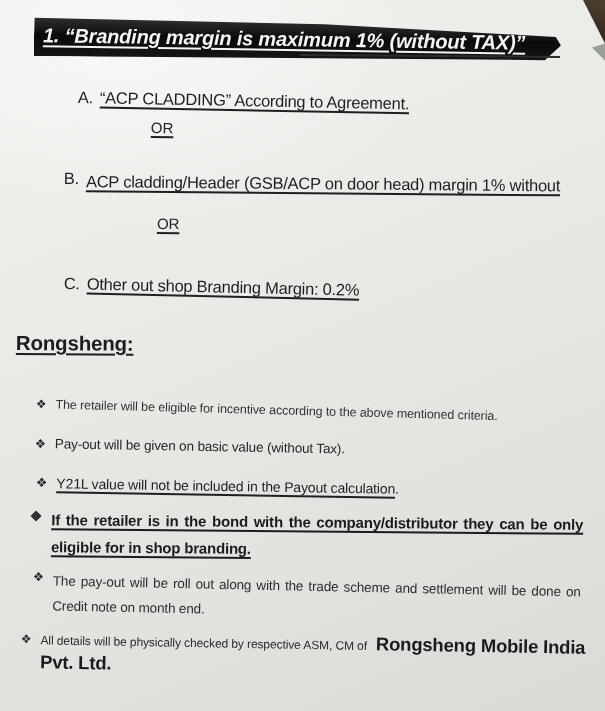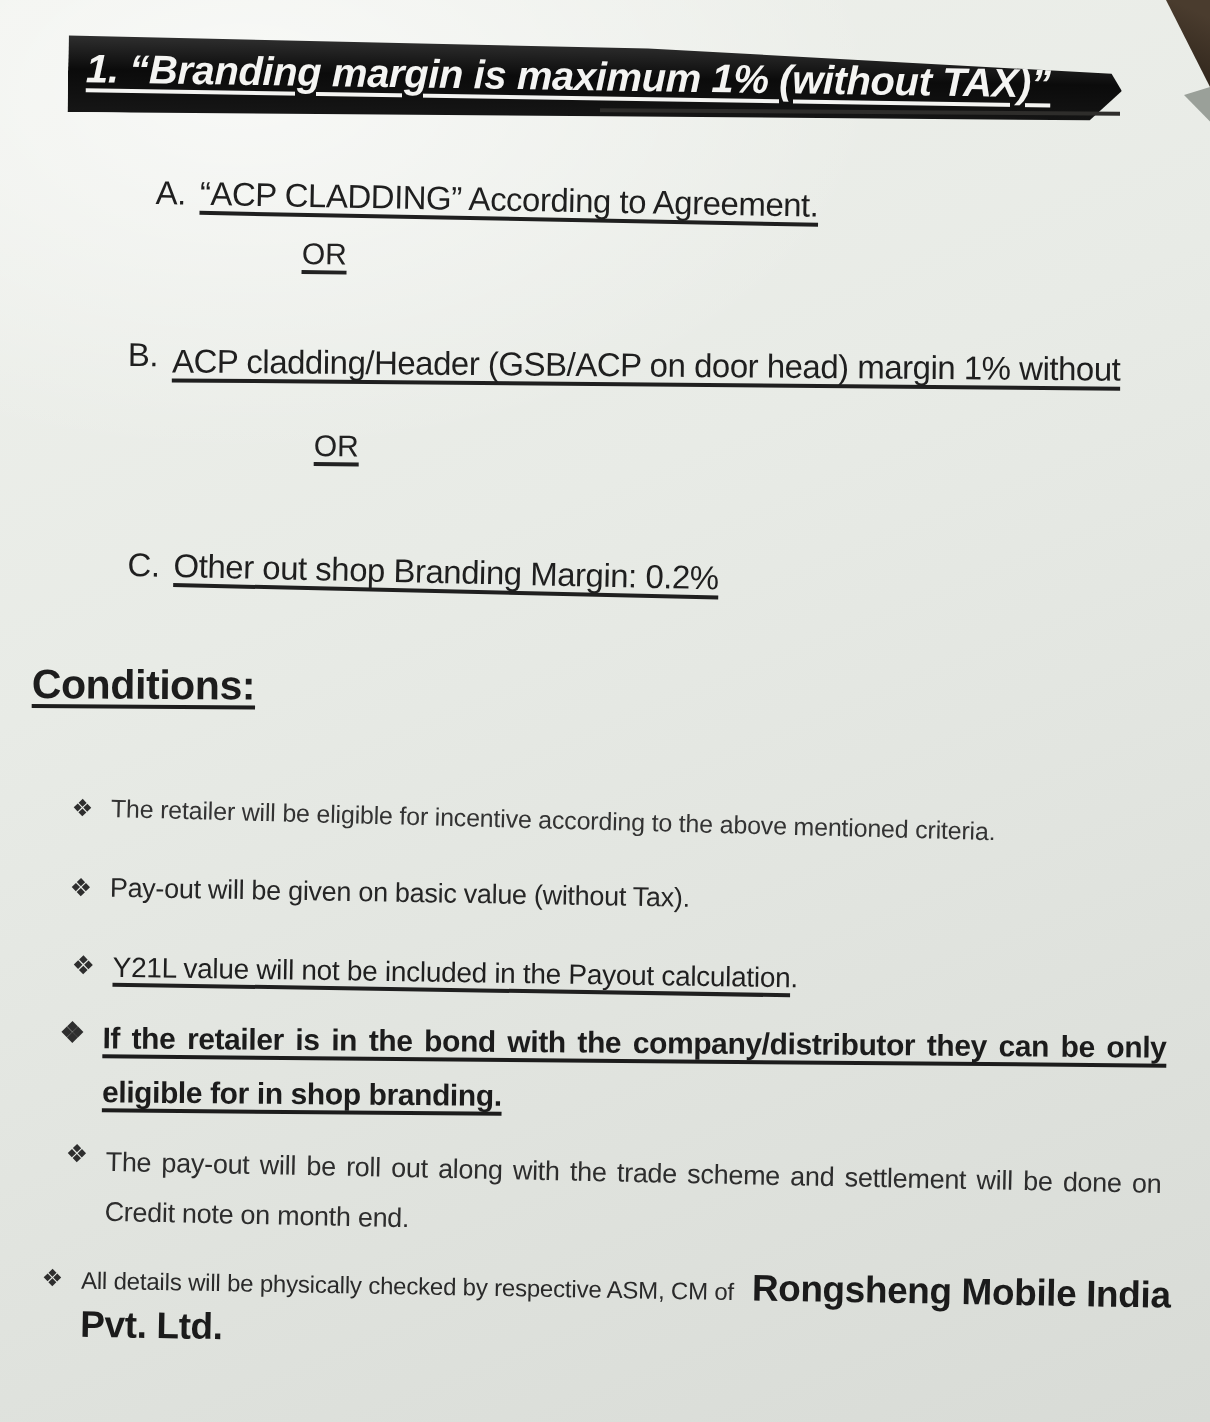--- a/index.html
+++ b/index.html
@@ -104,21 +104,21 @@
 
   <div class="blk or-2">
     <span class="u">OR</span>
   </div>
 
   <div class="blk opt opt-c nw">
     <span class="lbl">C.</span><span class="u">Other out shop Branding Margin: 0.2%</span>
   </div>
 
   <div class="blk cond-h">
-    <span class="u">Conditions:</span>
+    <span class="u">Rongsheng:</span>
   </div>
 
   <div class="bullet b1 nw">
     <span class="gl">❖</span>
     <span>The retailer will be eligible for incentive according to the above mentioned criteria.</span>
   </div>
 
   <div class="bullet b2 nw">
     <span class="gl">❖</span>
     <span>Pay-out will be given on basic value (without Tax).</span>

